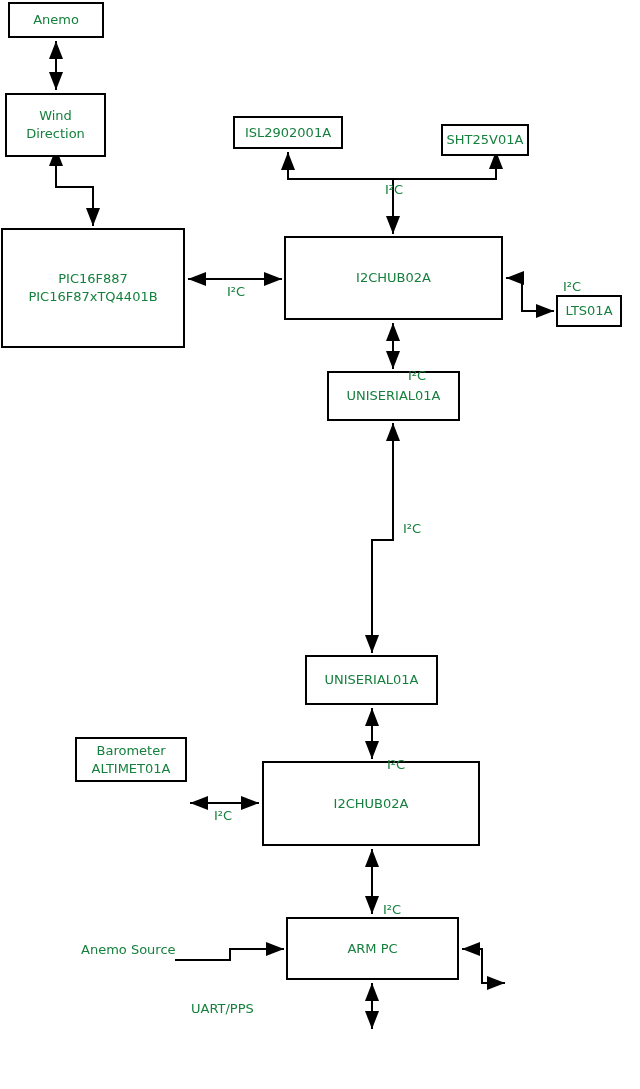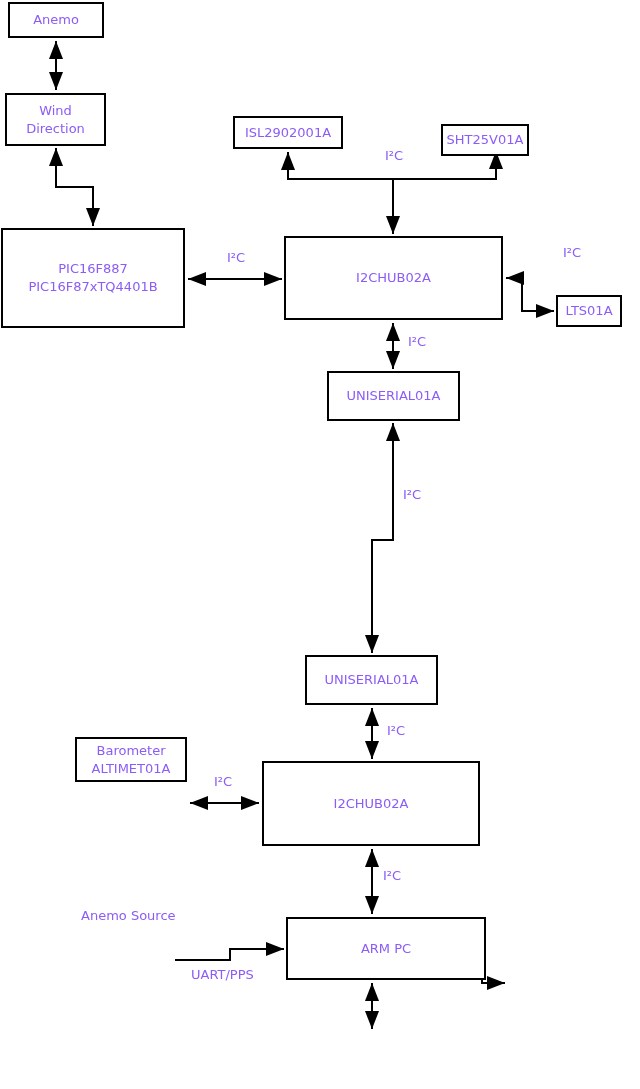--- a/index.html
+++ b/index.html
@@ -1,21 +1,21 @@
 <!DOCTYPE html>
 <html><head>
 <meta charset="utf-8">
 <style>
   html,body{margin:0;padding:0;background:#ffffff;}
   #canvas{
     position:relative;
     width:640px;height:1089px;
     background:#ffffff;
     font-family:"DejaVu Sans","Liberation Sans",sans-serif;
-    color:#8b5cf6;
+    color:#15803d;
     overflow:hidden;
   }
   #wires{position:absolute;left:0;top:0;width:640px;height:1089px;}
   .node{
     position:absolute;
     box-sizing:border-box;
     border:2px solid #000;
     background:#fff;
     display:flex;align-items:center;justify-content:center;
     text-align:center;
@@ -23,20 +23,21 @@
   .node span{
     white-space:pre-line;
     font-size:13px;
     line-height:1.38;
   }
   .edge-label{
     position:absolute;
     font-size:13px;
     line-height:1.2;
     white-space:nowrap;
+    margin-top:34px;
   }
 </style>
 </head>
 <body>
 
 <div id="canvas">
 
   <svg id="wires" viewBox="0 0 640 1089" xmlns="http://www.w3.org/2000/svg">
     <defs>
       <marker id="arrow" markerUnits="userSpaceOnUse" markerWidth="20" markerHeight="16" refX="18" refY="7" orient="auto-start-reverse">
@@ -58,26 +59,26 @@
       <path d="M 175 960 L 230 960 L 230 949 L 284 949" marker-end="url(#arrow)"></path>
       <path d="M 462 949 L 482 949 L 482 983 L 505 983" marker-start="url(#arrow)" marker-end="url(#arrow)"></path>
       <path d="M 372 983 L 372 1029" marker-start="url(#arrow)" marker-end="url(#arrow)"></path>
     </g>
   </svg>
 
   <div class="node" style="left:8px;top:2px;width:96px;height:36px">
     <span>Anemo</span>
   </div>
 
-  <div class="node" style="left:5px;top:93px;width:101px;height:53px">
+  <div class="node" style="left:5px;top:93px;width:101px;height:64px">
     <span>Wind
 Direction</span>
   </div>
 
-  <div class="node" style="left:1px;top:228px;width:184px;height:100px">
+  <div class="node" style="left:1px;top:228px;width:184px;height:120px">
     <span>PIC16F887
 PIC16F87xTQ4401B</span>
   </div>
 
   <div class="node" style="left:233px;top:116px;width:110px;height:33px">
     <span>ISL2902001A</span>
   </div>
 
   <div class="node" style="left:441px;top:124px;width:88px;height:32px">
     <span>SHT25V01A</span>
@@ -102,21 +103,21 @@
   <div class="node" style="left:75px;top:737px;width:112px;height:45px">
     <span>Barometer
 ALTIMET01A</span>
   </div>
 
   <div class="node" style="left:262px;top:761px;width:218px;height:85px">
     <span>I2CHUB02A</span>
   </div>
 
 
-  <div class="node" style="left:286px;top:917px;width:200px;height:63px">
+  <div class="node" style="left:286px;top:917px;width:173px;height:63px">
     <span>ARM PC</span>
   </div>
 
 
 
   <span class="edge-label" style="left:227px;top:250px">I²C</span>
   <span class="edge-label" style="left:385px;top:148px">I²C</span>
   <span class="edge-label" style="left:563px;top:245px">I²C</span>
   <span class="edge-label" style="left:408px;top:334px">I²C</span>
   <span class="edge-label" style="left:403px;top:487px">I²C</span>

